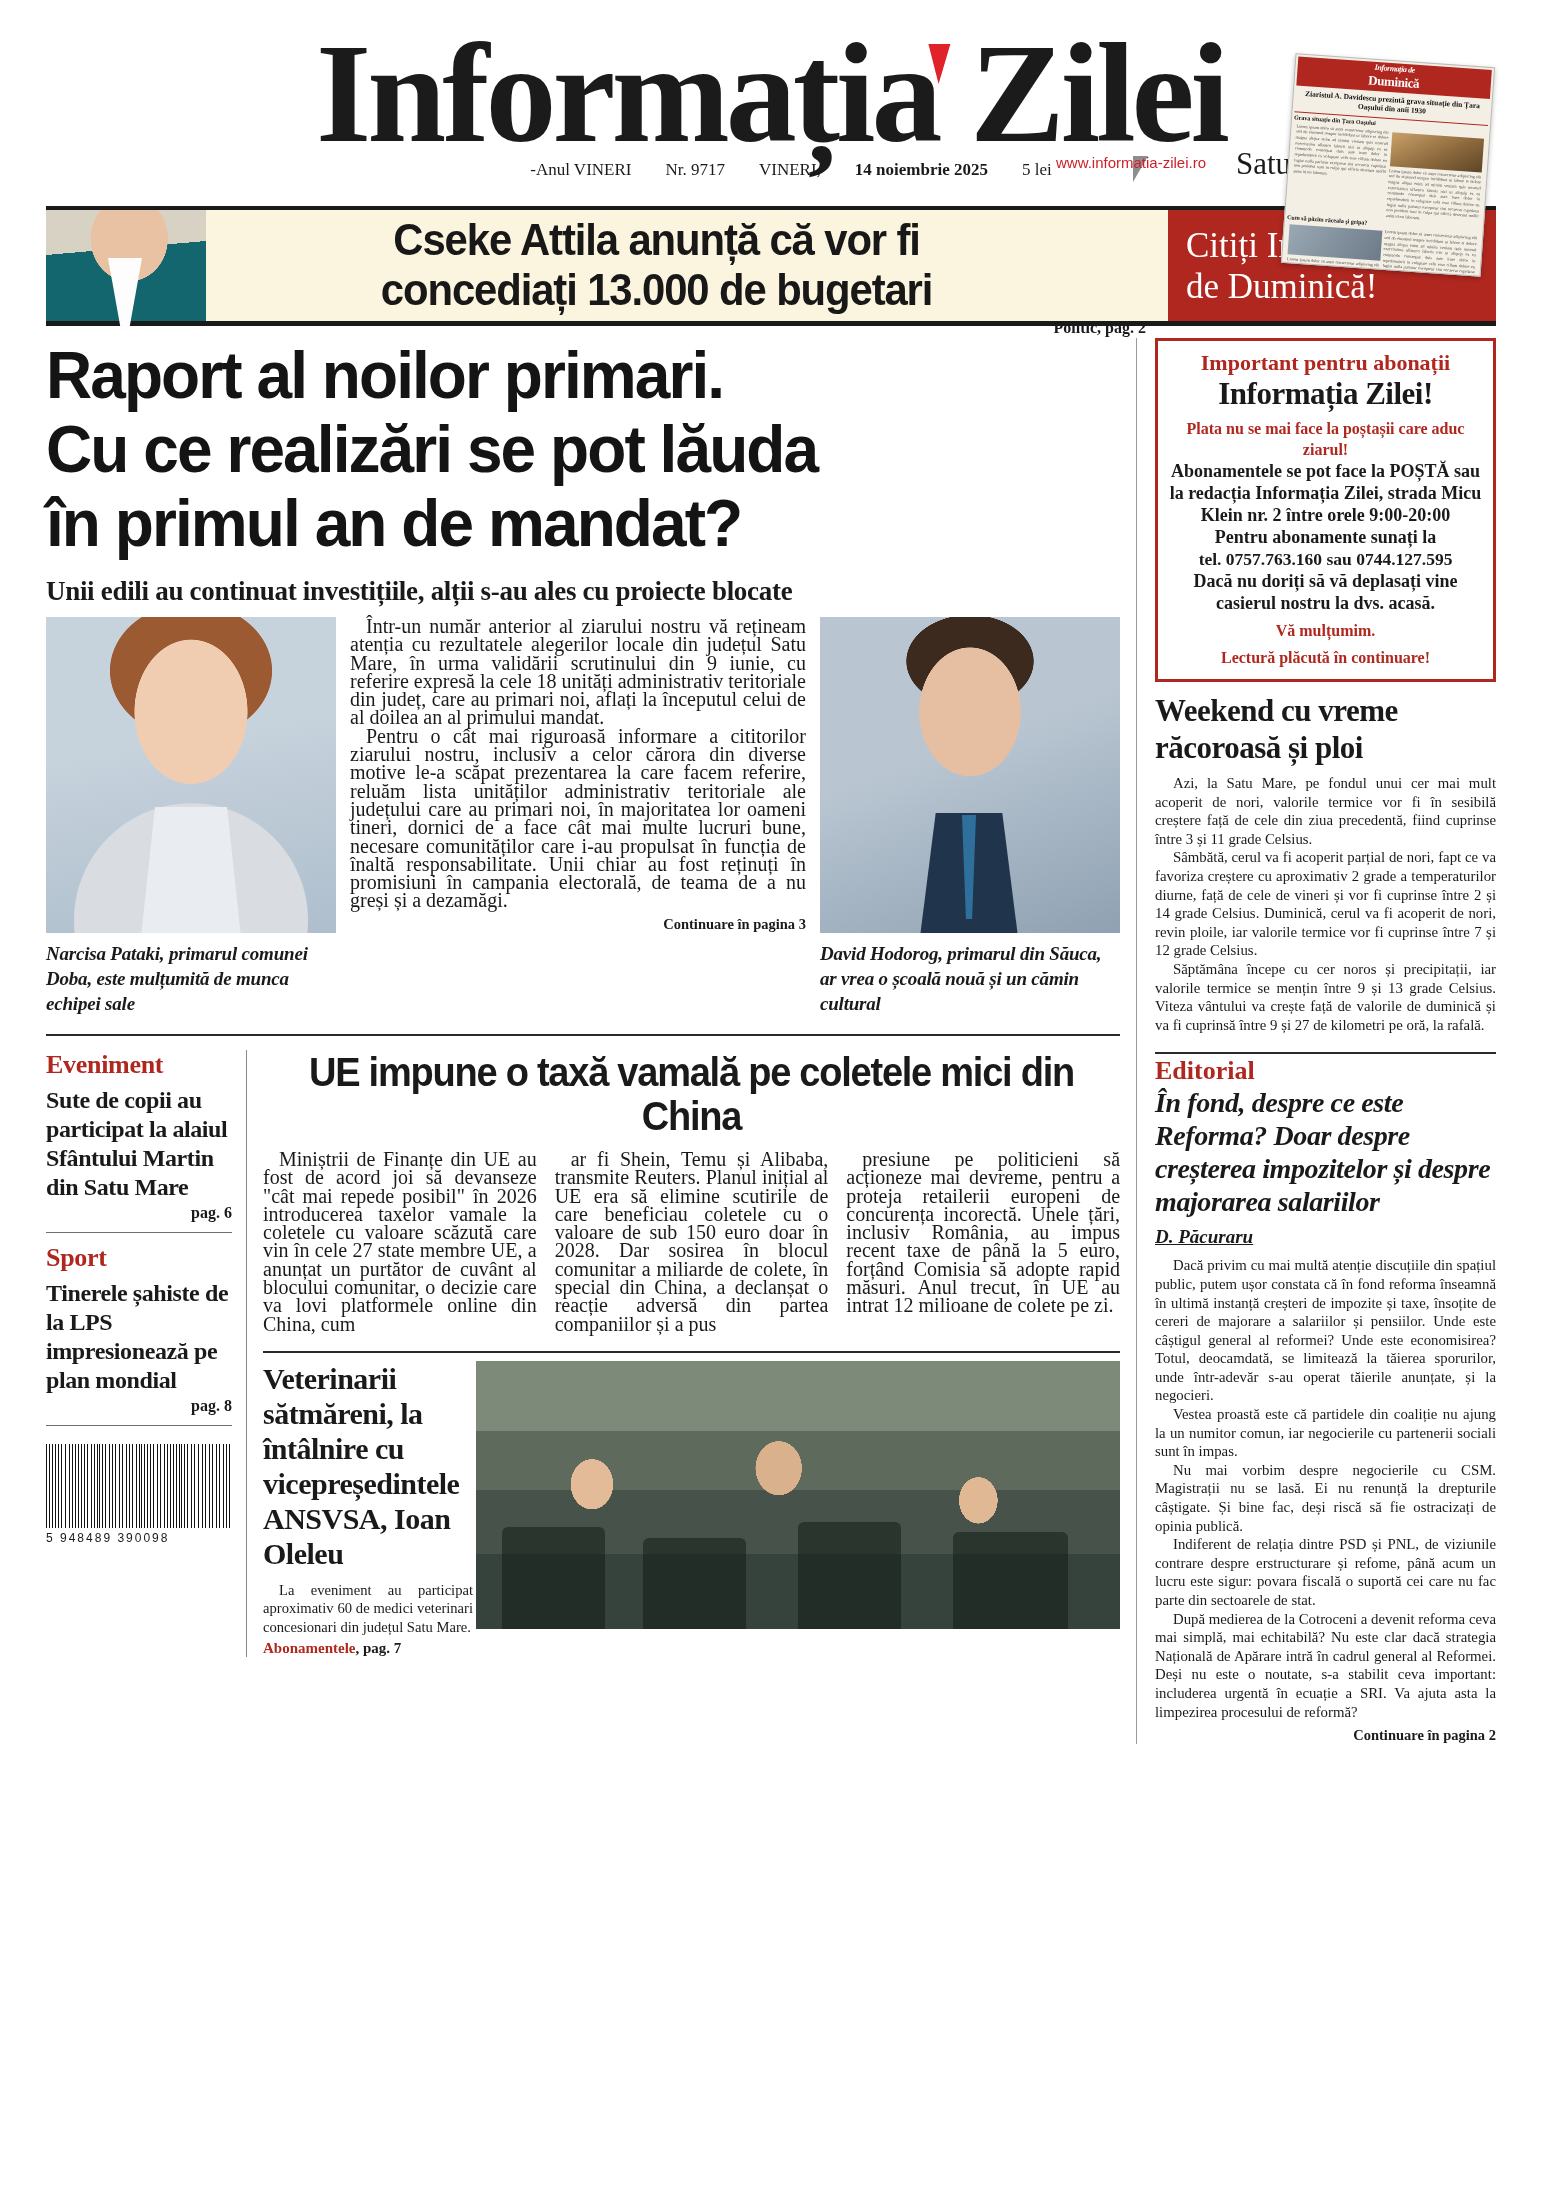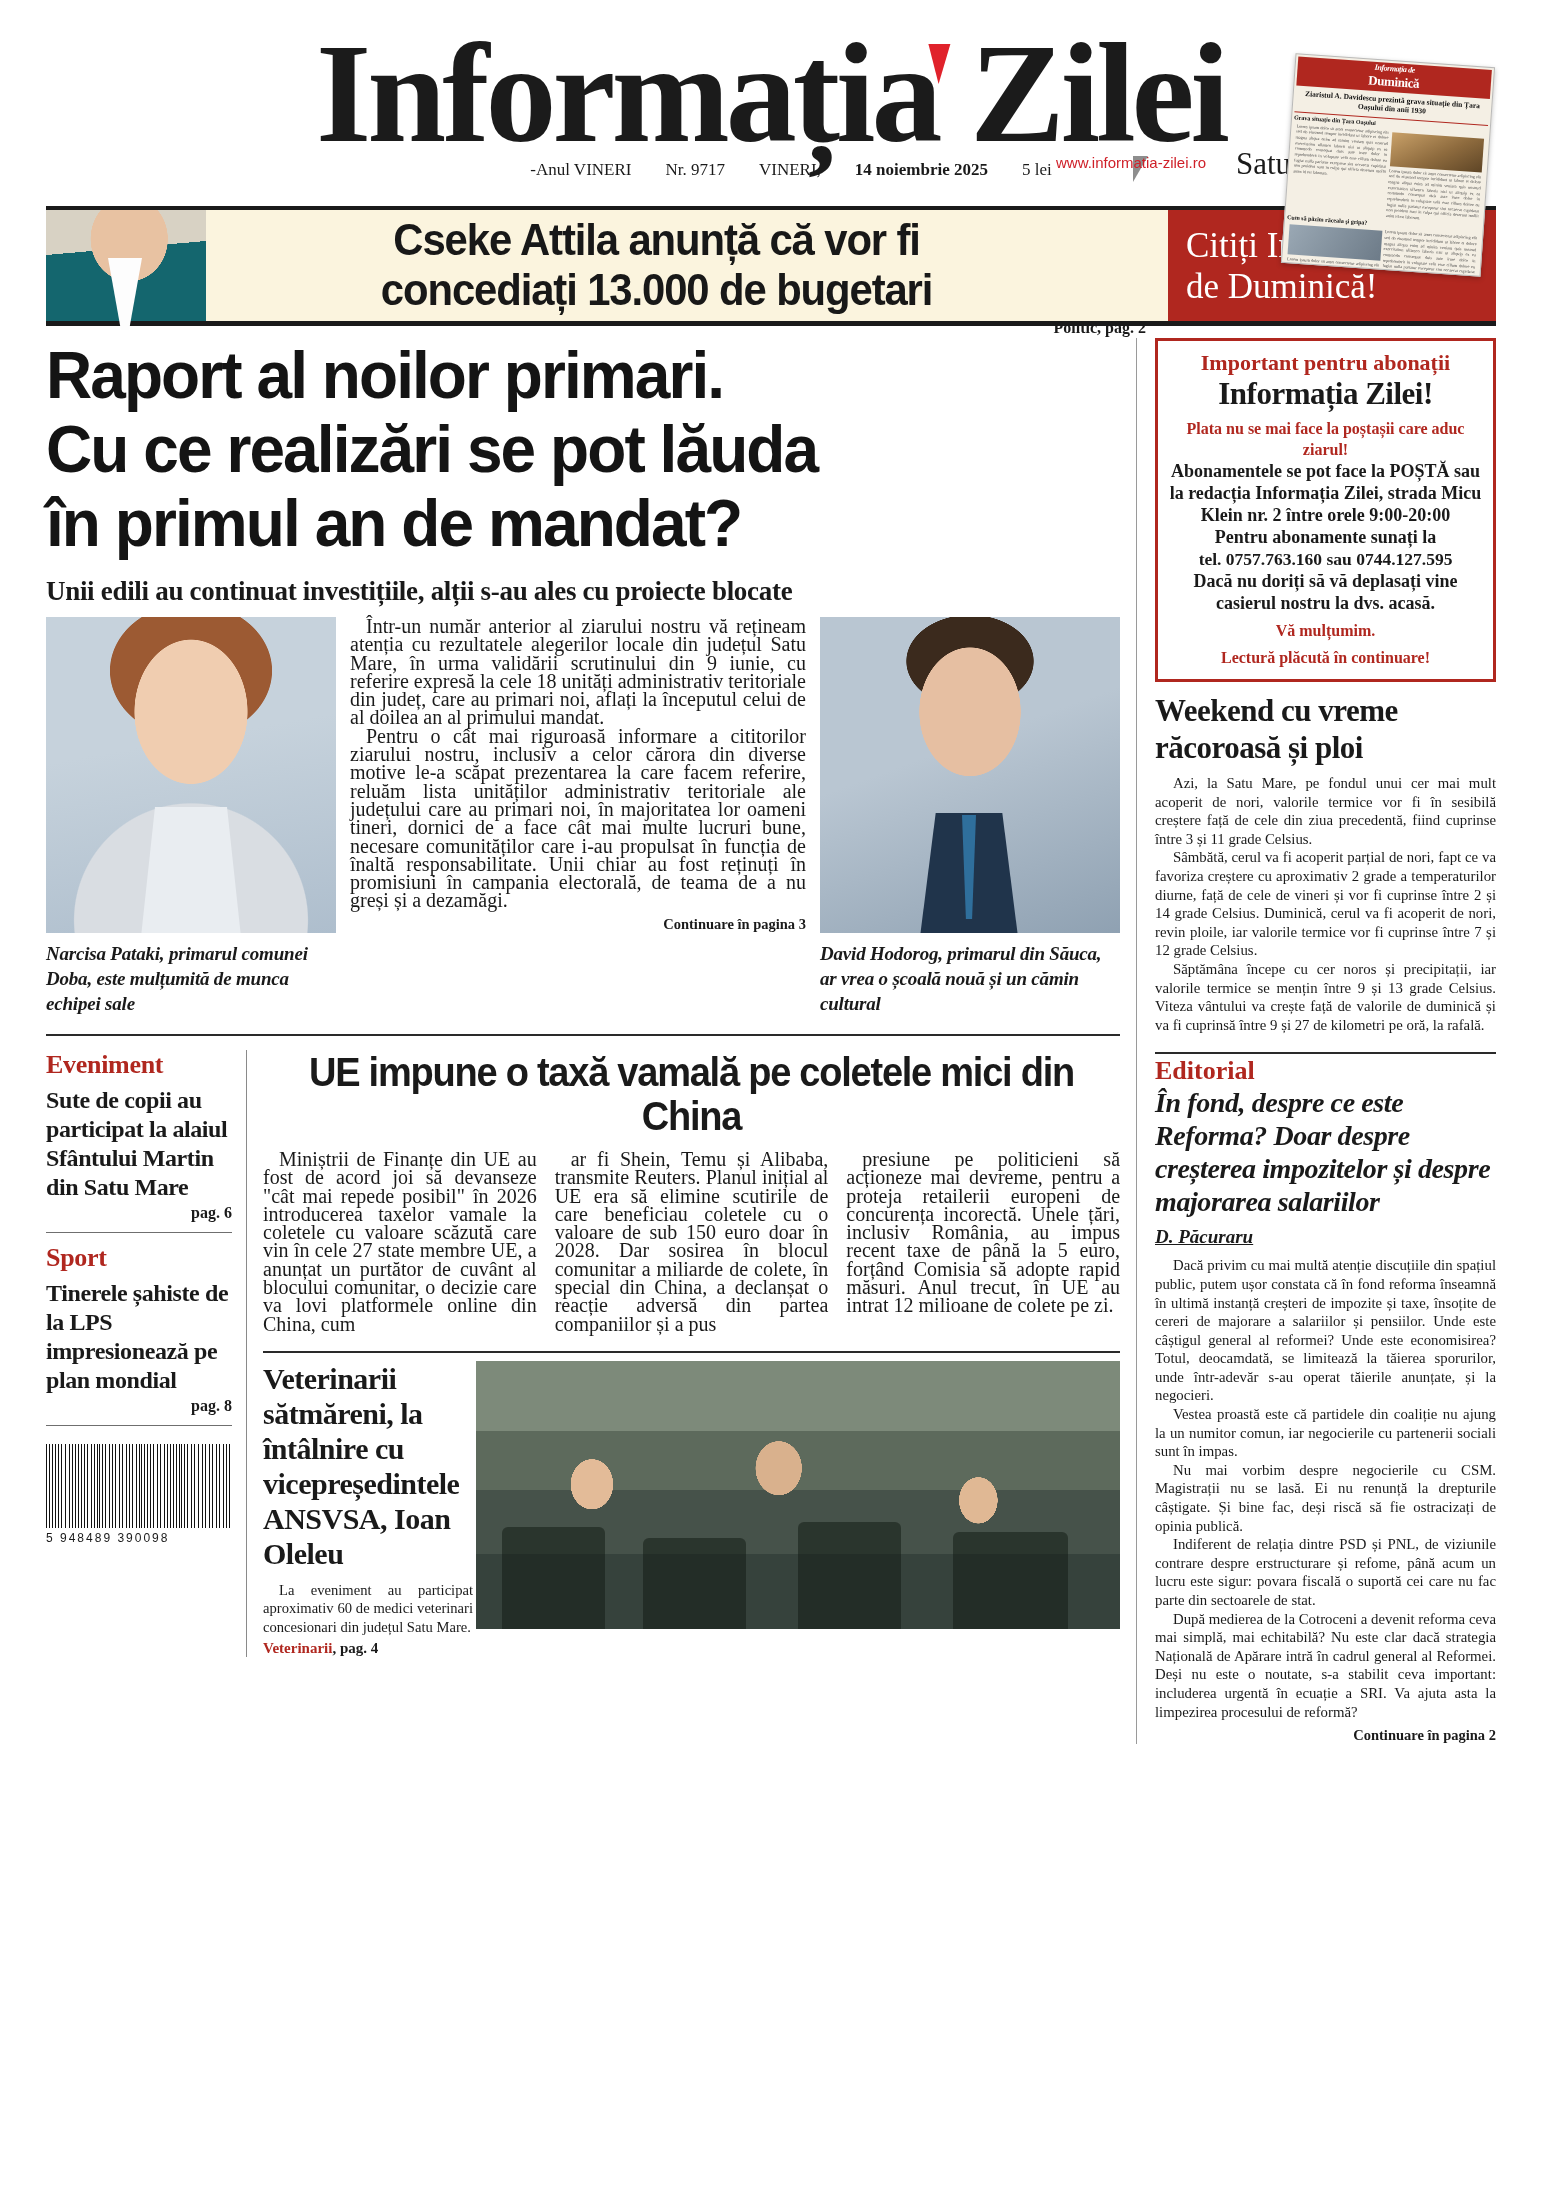--- a/index.html
+++ b/index.html
@@ -574,21 +574,21 @@
 
           <hr class="rule">
 
           <div class="vet-row">
             <div class="vet-left">
               <div class="vet-head">Veterinarii sătmăreni, la întâlnire cu vicepreședintele ANSVSA, Ioan Oleleu</div>
               <div class="vet-body">
                 <p>La eveniment au participat aproximativ 60 de medici veterinari concesionari din județul Satu Mare.</p>
               </div>
               <div class="sec-ref">
-                <span class="red">Veterinarii</span><span>, pag. 4</span>
+                <span class="red">Abonamentele</span><span>, pag. 7</span>
               </div>
             </div>
             <div class="vet-photo">
               <div class="vp-seat" style="left:4%;top:62%;width:16%;height:38%"></div>
               <div class="vp-seat" style="left:26%;top:66%;width:16%;height:34%"></div>
               <div class="vp-seat" style="left:50%;top:60%;width:16%;height:40%"></div>
               <div class="vp-seat" style="left:74%;top:64%;width:18%;height:36%"></div>
             </div>
           </div>
         </div>

